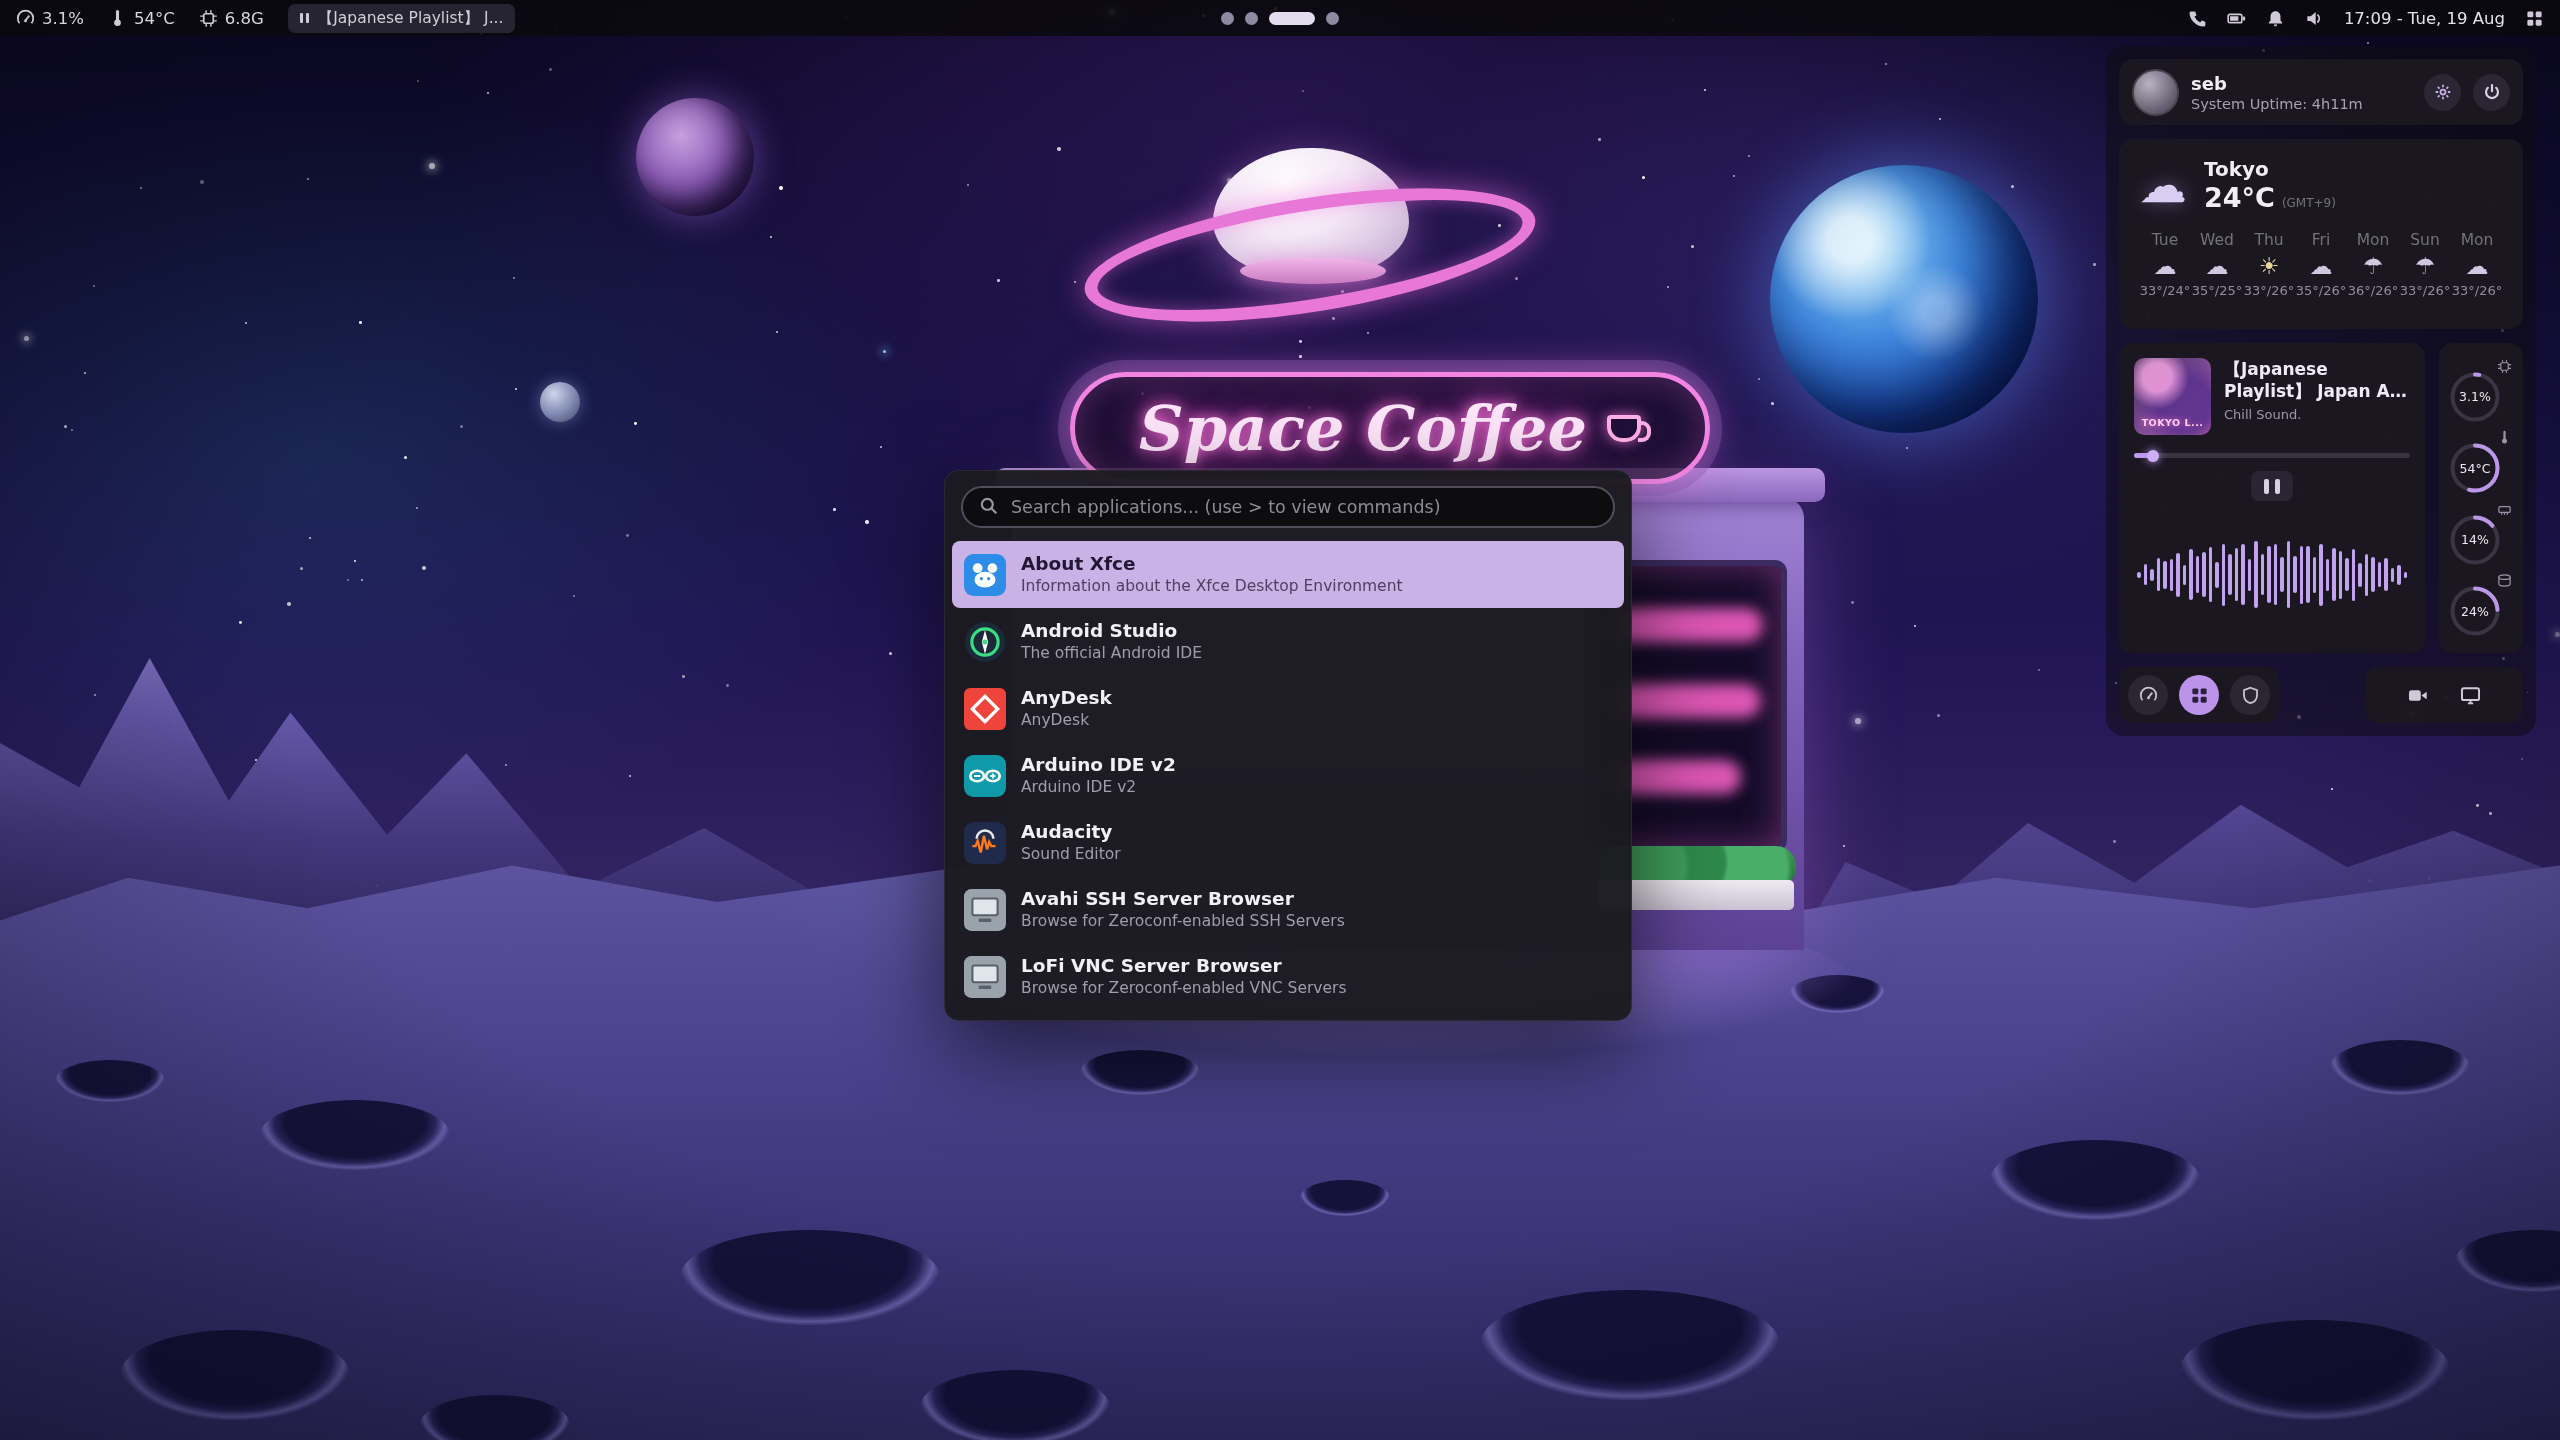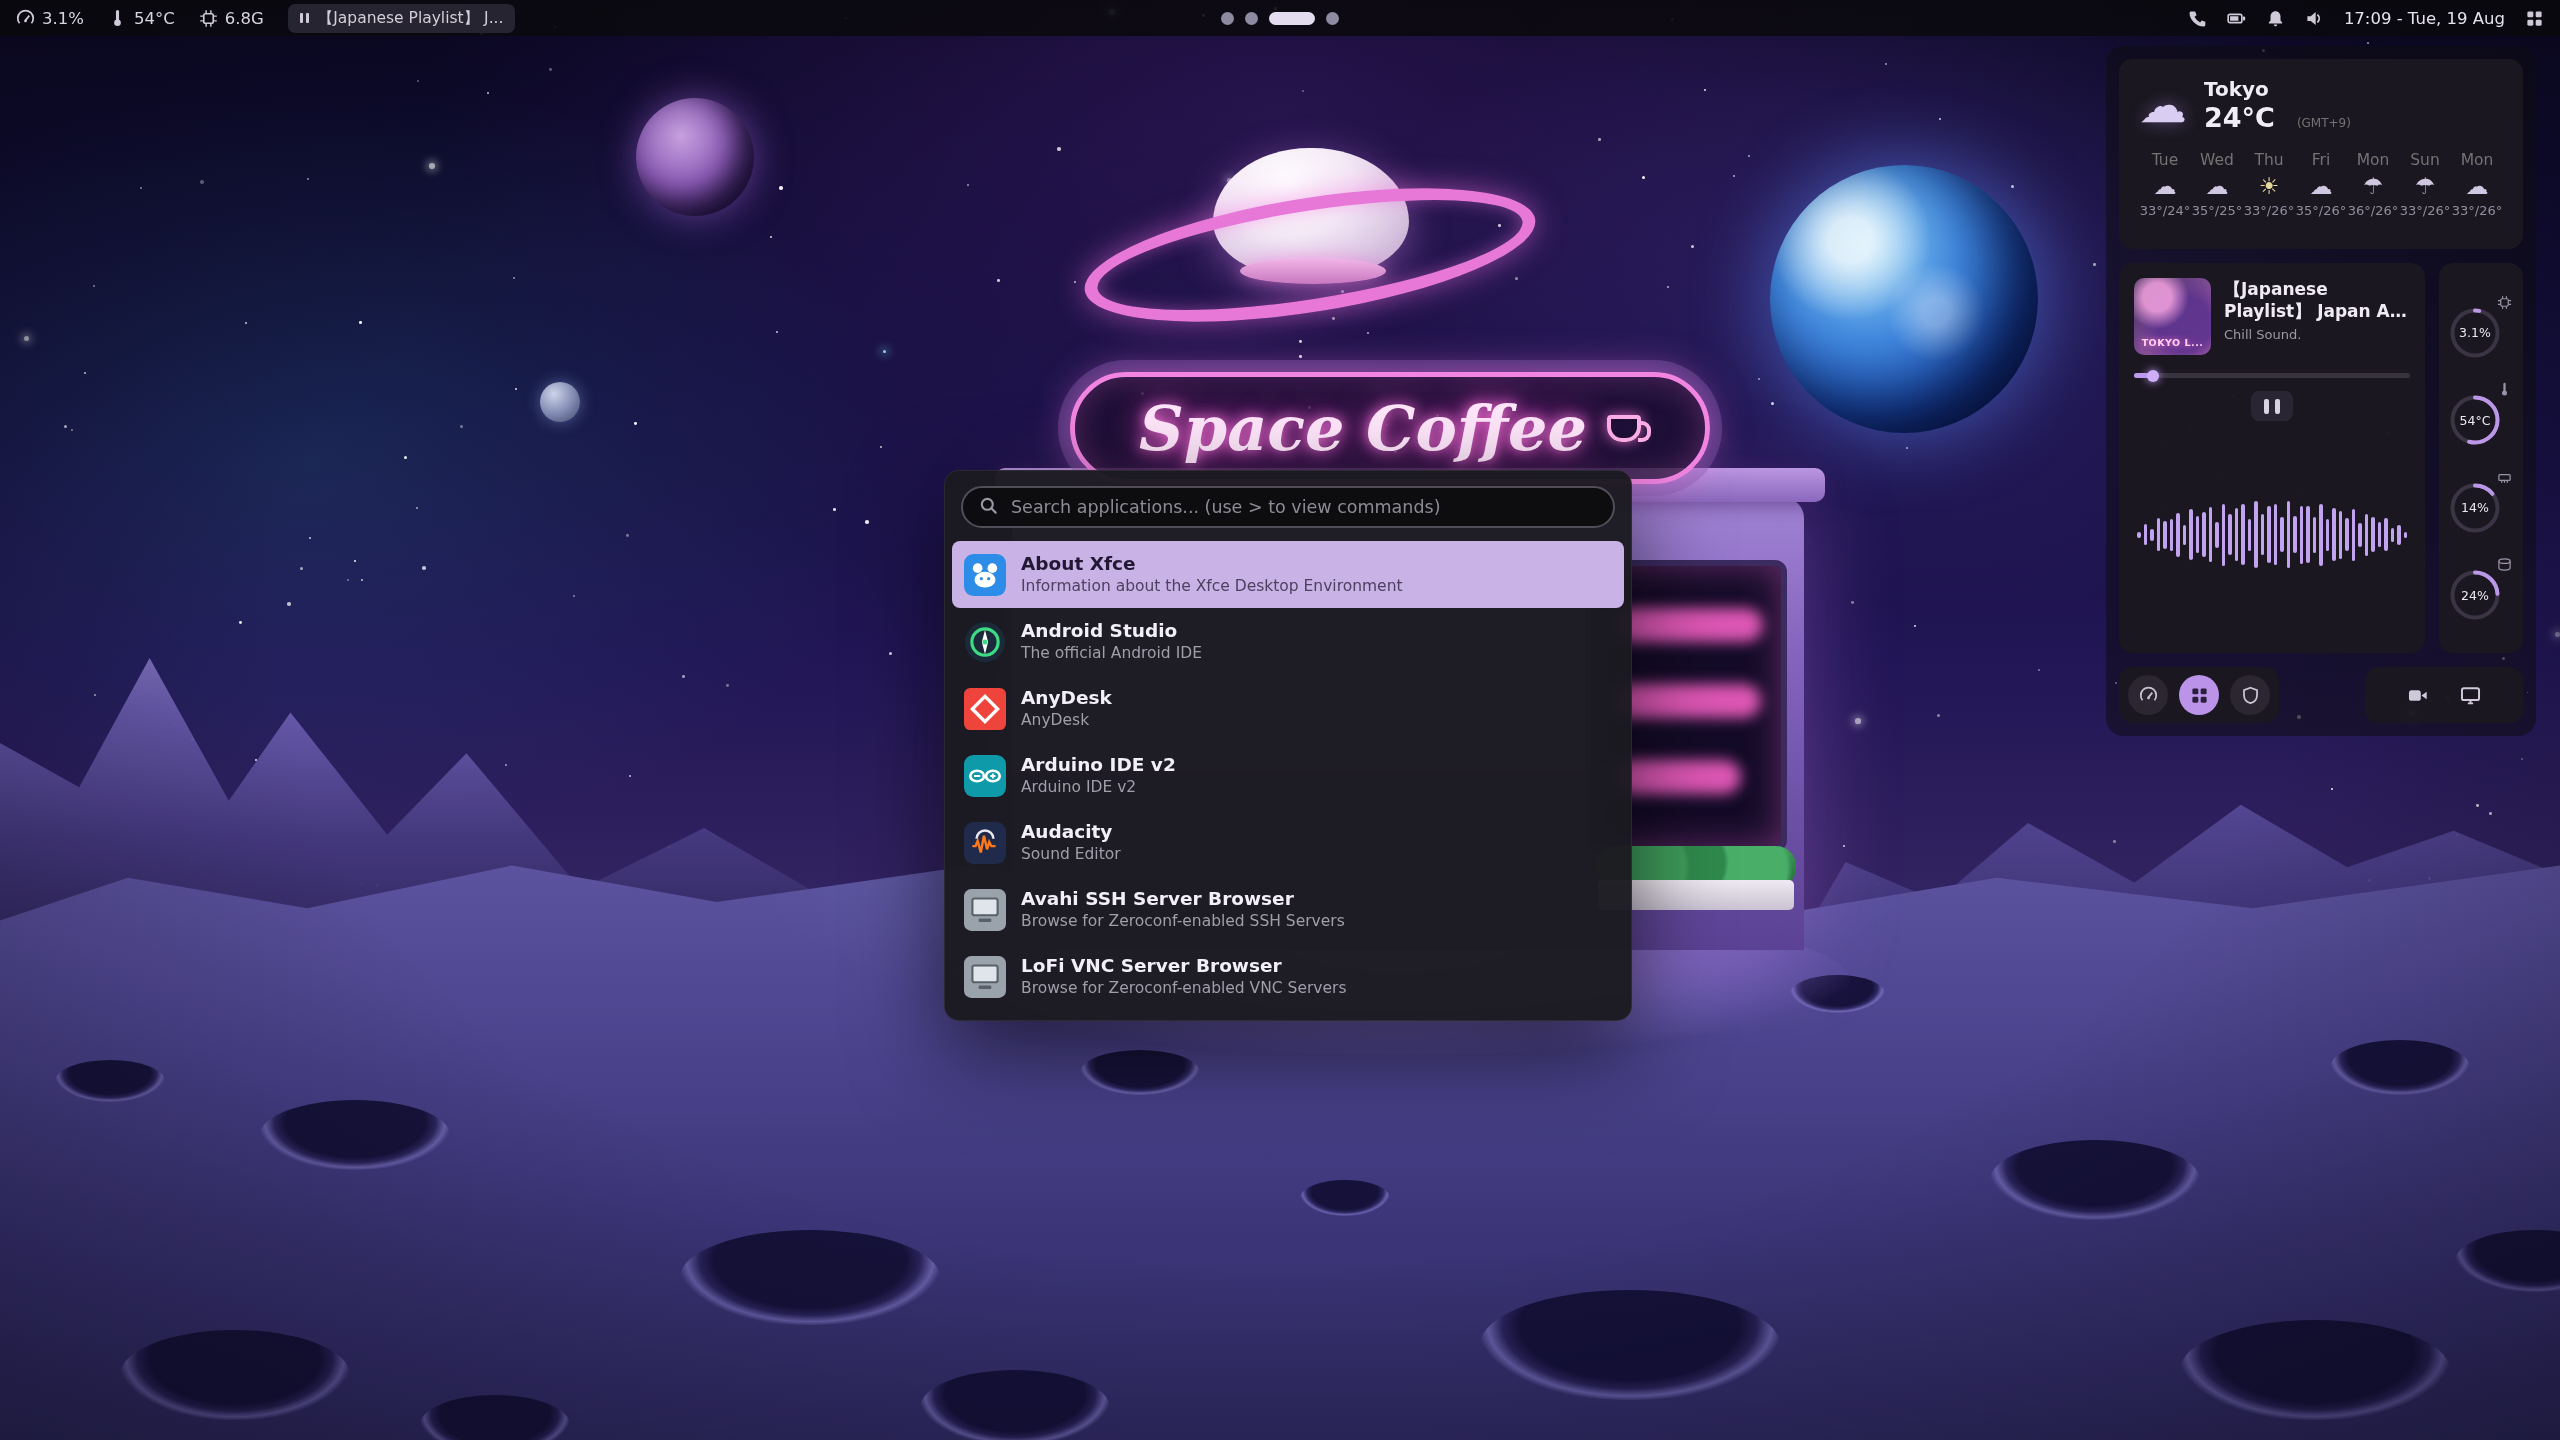--- a/index.html
+++ b/index.html
@@ -147,21 +147,21 @@
   .user-name { font-size:18px; font-weight:bold; color:#f0edf4; }
   .user-uptime { font-size:14.5px; color:#a5a1af; margin-top:2px; }
   .round-btn { width:37px; height:37px; border-radius:50%; background:#2b2633;
     display:flex; align-items:center; justify-content:center; flex:none; }
   .round-btn svg { width:18px; height:18px; }
 
   .weather-card { height:190px; flex:none; padding:18px 20px; }
   .weather-top { display:flex; align-items:center; gap:17px; }
   .weather-big-icon { font-size:48px; color:#d9cdf2; line-height:1; text-shadow:0 0 18px rgba(180,150,240,0.4); }
   .weather-city { font-size:20px; font-weight:bold; color:#f0edf4; }
-  .weather-temp-row { display:flex; align-items:baseline; gap:22px; margin-top:1px; }
+  .weather-temp-row { display:flex; align-items:baseline; gap:7px; margin-top:1px; }
   .weather-temp { font-size:27px; font-weight:bold; color:#f0edf4; }
   .weather-tz { font-size:12px; color:#737373; }
   .forecast { display:flex; justify-content:space-between; margin-top:18px; }
   .fc-col { text-align:center; width:52px; }
   .fc-day { font-size:15.5px; color:#737373; }
   .fc-icon { font-size:23px; color:#cfc8e0; margin:5px 0 4px; line-height:1.1; }
   .fc-icon.sun { color:#e6d89a; }
   .fc-temp { font-size:13px; color:#928d9e; white-space:nowrap; }
 
   .music-row { flex:1; display:flex; gap:14px; min-height:0; }
@@ -633,20 +633,39 @@
         <div class="result-text">
           <div class="result-title">LoFi VNC Server Browser</div>
           <div class="result-desc">Browse for Zeroconf-enabled VNC Servers</div>
         </div>
       </div>
     </div>
 </div>
 
 <div class="widgets">
 
+  <div class="card user-card">
+    <div class="avatar"></div>
+    <div class="user-names">
+      <div class="user-name">seb</div>
+      <div class="user-uptime">System Uptime: 4h11m</div>
+    </div>
+    <div class="round-btn">
+      <svg viewBox="0 0 16 16" fill="none" stroke="#c9aee8" stroke-width="1.6">
+          <circle cx="8" cy="8" r="2.2"></circle>
+          <path d="M8 1.5v2.2M8 12.3v2.2M1.5 8h2.2M12.3 8h2.2M3.4 3.4l1.5 1.5M11.1 11.1l1.5 1.5M12.6 3.4l-1.5 1.5M4.9 11.1l-1.5 1.5"></path>
+        </svg>
+    </div>
+    <div class="round-btn">
+      <svg viewBox="0 0 16 16" fill="none" stroke="#d8d4e0" stroke-width="1.9" stroke-linecap="round">
+          <path d="M8 1.8v5.5"></path>
+          <path d="M4.3 4.3a5.3 5.3 0 1 0 7.4 0"></path>
+        </svg>
+    </div>
+  </div>
 
   <div class="card weather-card">
     <div class="weather-top">
       <div class="weather-big-icon">☁</div>
       <div>
         <div class="weather-city">Tokyo</div>
         <div class="weather-temp-row">
           <span class="weather-temp">24°C</span>
           <span class="weather-tz">(GMT+9)</span>
         </div>

